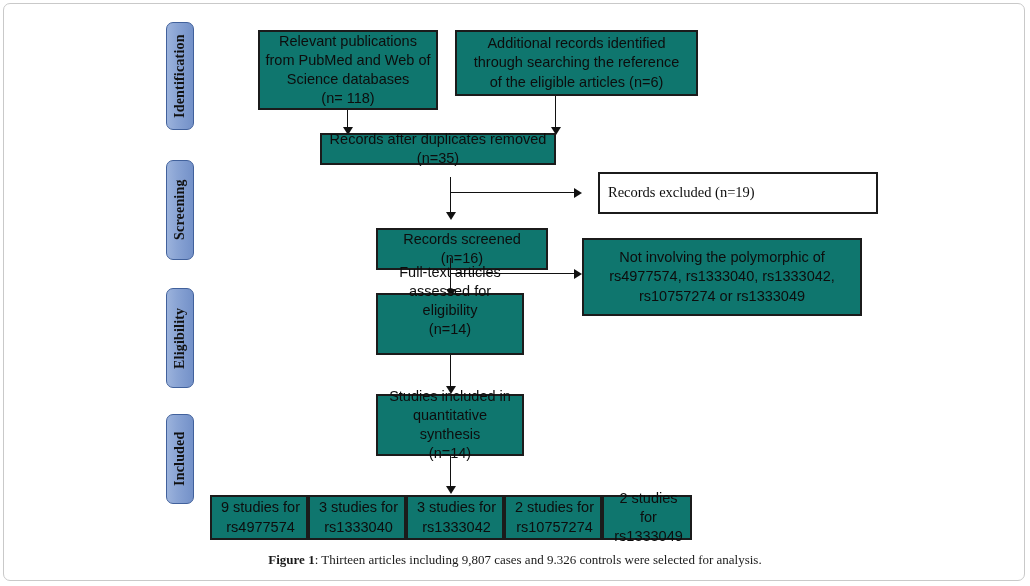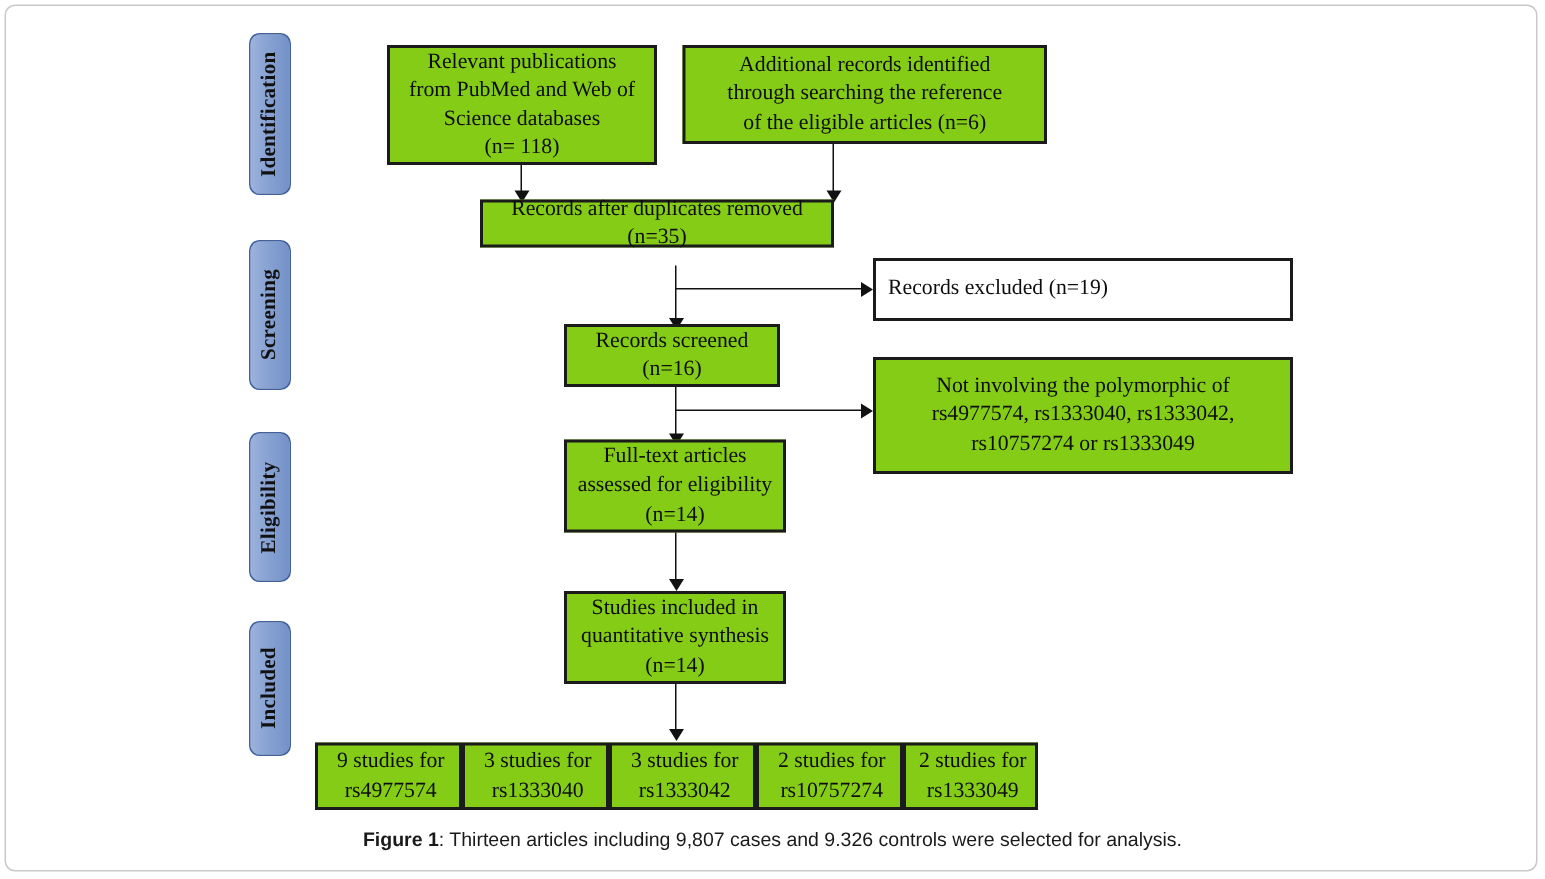--- a/index.html
+++ b/index.html
@@ -52,27 +52,27 @@
     font-weight: bold;
     font-size: 14px;
     color: #111111;
     letter-spacing: 0.2px;
   }
 
   
   .fbox {
     position: absolute;
     border: 2px solid #1b1b1b;
-    background: #84cc16;
+    background: #0f766e;
     box-sizing: border-box;
     display: flex;
     align-items: center;
     justify-content: center;
     text-align: center;
-    font-family: Liberation Serif, serif;
+    font-family: Liberation Sans, sans-serif;
     font-size: 14.5px;
     line-height: 1.32;
     color: #0d0d0d;
     padding: 14px 4px;
   }
   .fbox.left-text {
     justify-content: flex-start;
     text-align: center;
     padding-left: 7px;
   }
@@ -83,20 +83,21 @@
     border: 2px solid #1b1b1b;
     background: #ffffff;
     box-sizing: border-box;
     display: flex;
     align-items: center;
     font-family: "Liberation Serif", serif;
     font-size: 14.5px;
     line-height: 1.34;
     color: #0d0d0d;
     padding-left: 8px;
+    margin-left: 16px;
   }
 
   
   .vline {
     position: absolute;
     width: 1px;
     background: #111111;
   }
   .hline {
     position: absolute;
@@ -118,21 +119,21 @@
     border-left: 8px solid #111111;
   }
 
   
   #caption {
     position: absolute;
     left: 0;
     top: 552px;
     width: 1030px;
     text-align: center;
-    font-family: Liberation Sans, sans-serif;
+    font-family: Liberation Serif, serif;
     font-size: 13px;
     color: #1a1a1a;
   }
   #caption b { font-weight: bold; }
 </style>
 </head>
 <body>
 
 <div id="page">
 
@@ -189,42 +190,42 @@
 
   <div class="hline" style="left:450px; top:192px; width:128px;"></div>
   <div class="arrow-right" style="left:574px; top:188px;"></div>
 
   <div class="sbox" style="left:582px; top:172px; width:280px; height:42px;">
     <div class="inner">
       <div>Records excluded (n=19)</div>
     </div>
   </div>
 
-  <div class="fbox" style="left:376px; top:216px; width:144px; height:42px;">
+  <div class="fbox" style="left:376px; top:228px; width:172px; height:42px;">
     <div class="inner">
       <div>Records screened</div>
       <div>(n=16)</div>
     </div>
   </div>
 
   <div class="vline" style="left:450px; top:258px; height:35px;"></div>
   <div class="arrow-down" style="left:446px; top:289px;"></div>
 
   <div class="hline" style="left:450px; top:273px; width:128px;"></div>
   <div class="arrow-right" style="left:574px; top:269px;"></div>
 
   <div class="fbox" style="left:582px; top:238px; width:280px; height:78px;">
     <div class="inner">
       <div>Not involving the polymorphic of</div>
       <div>rs4977574, rs1333040, rs1333042,</div>
       <div>rs10757274 or rs1333049</div>
     </div>
   </div>
 
-  <div class="fbox" style="left:376px; top:293px; width:148px; height:62px;">
+  <div class="fbox" style="left:376px; top:293px; width:148px; height:62px;align-items:flex-end;">
     <div class="inner">
       <div>Full-text articles</div>
       <div>assessed for eligibility</div>
       <div>(n=14)</div>
     </div>
   </div>
 
   <div class="vline" style="left:450px; top:355px; height:35px;"></div>
   <div class="arrow-down" style="left:446px; top:386px;"></div>
 

